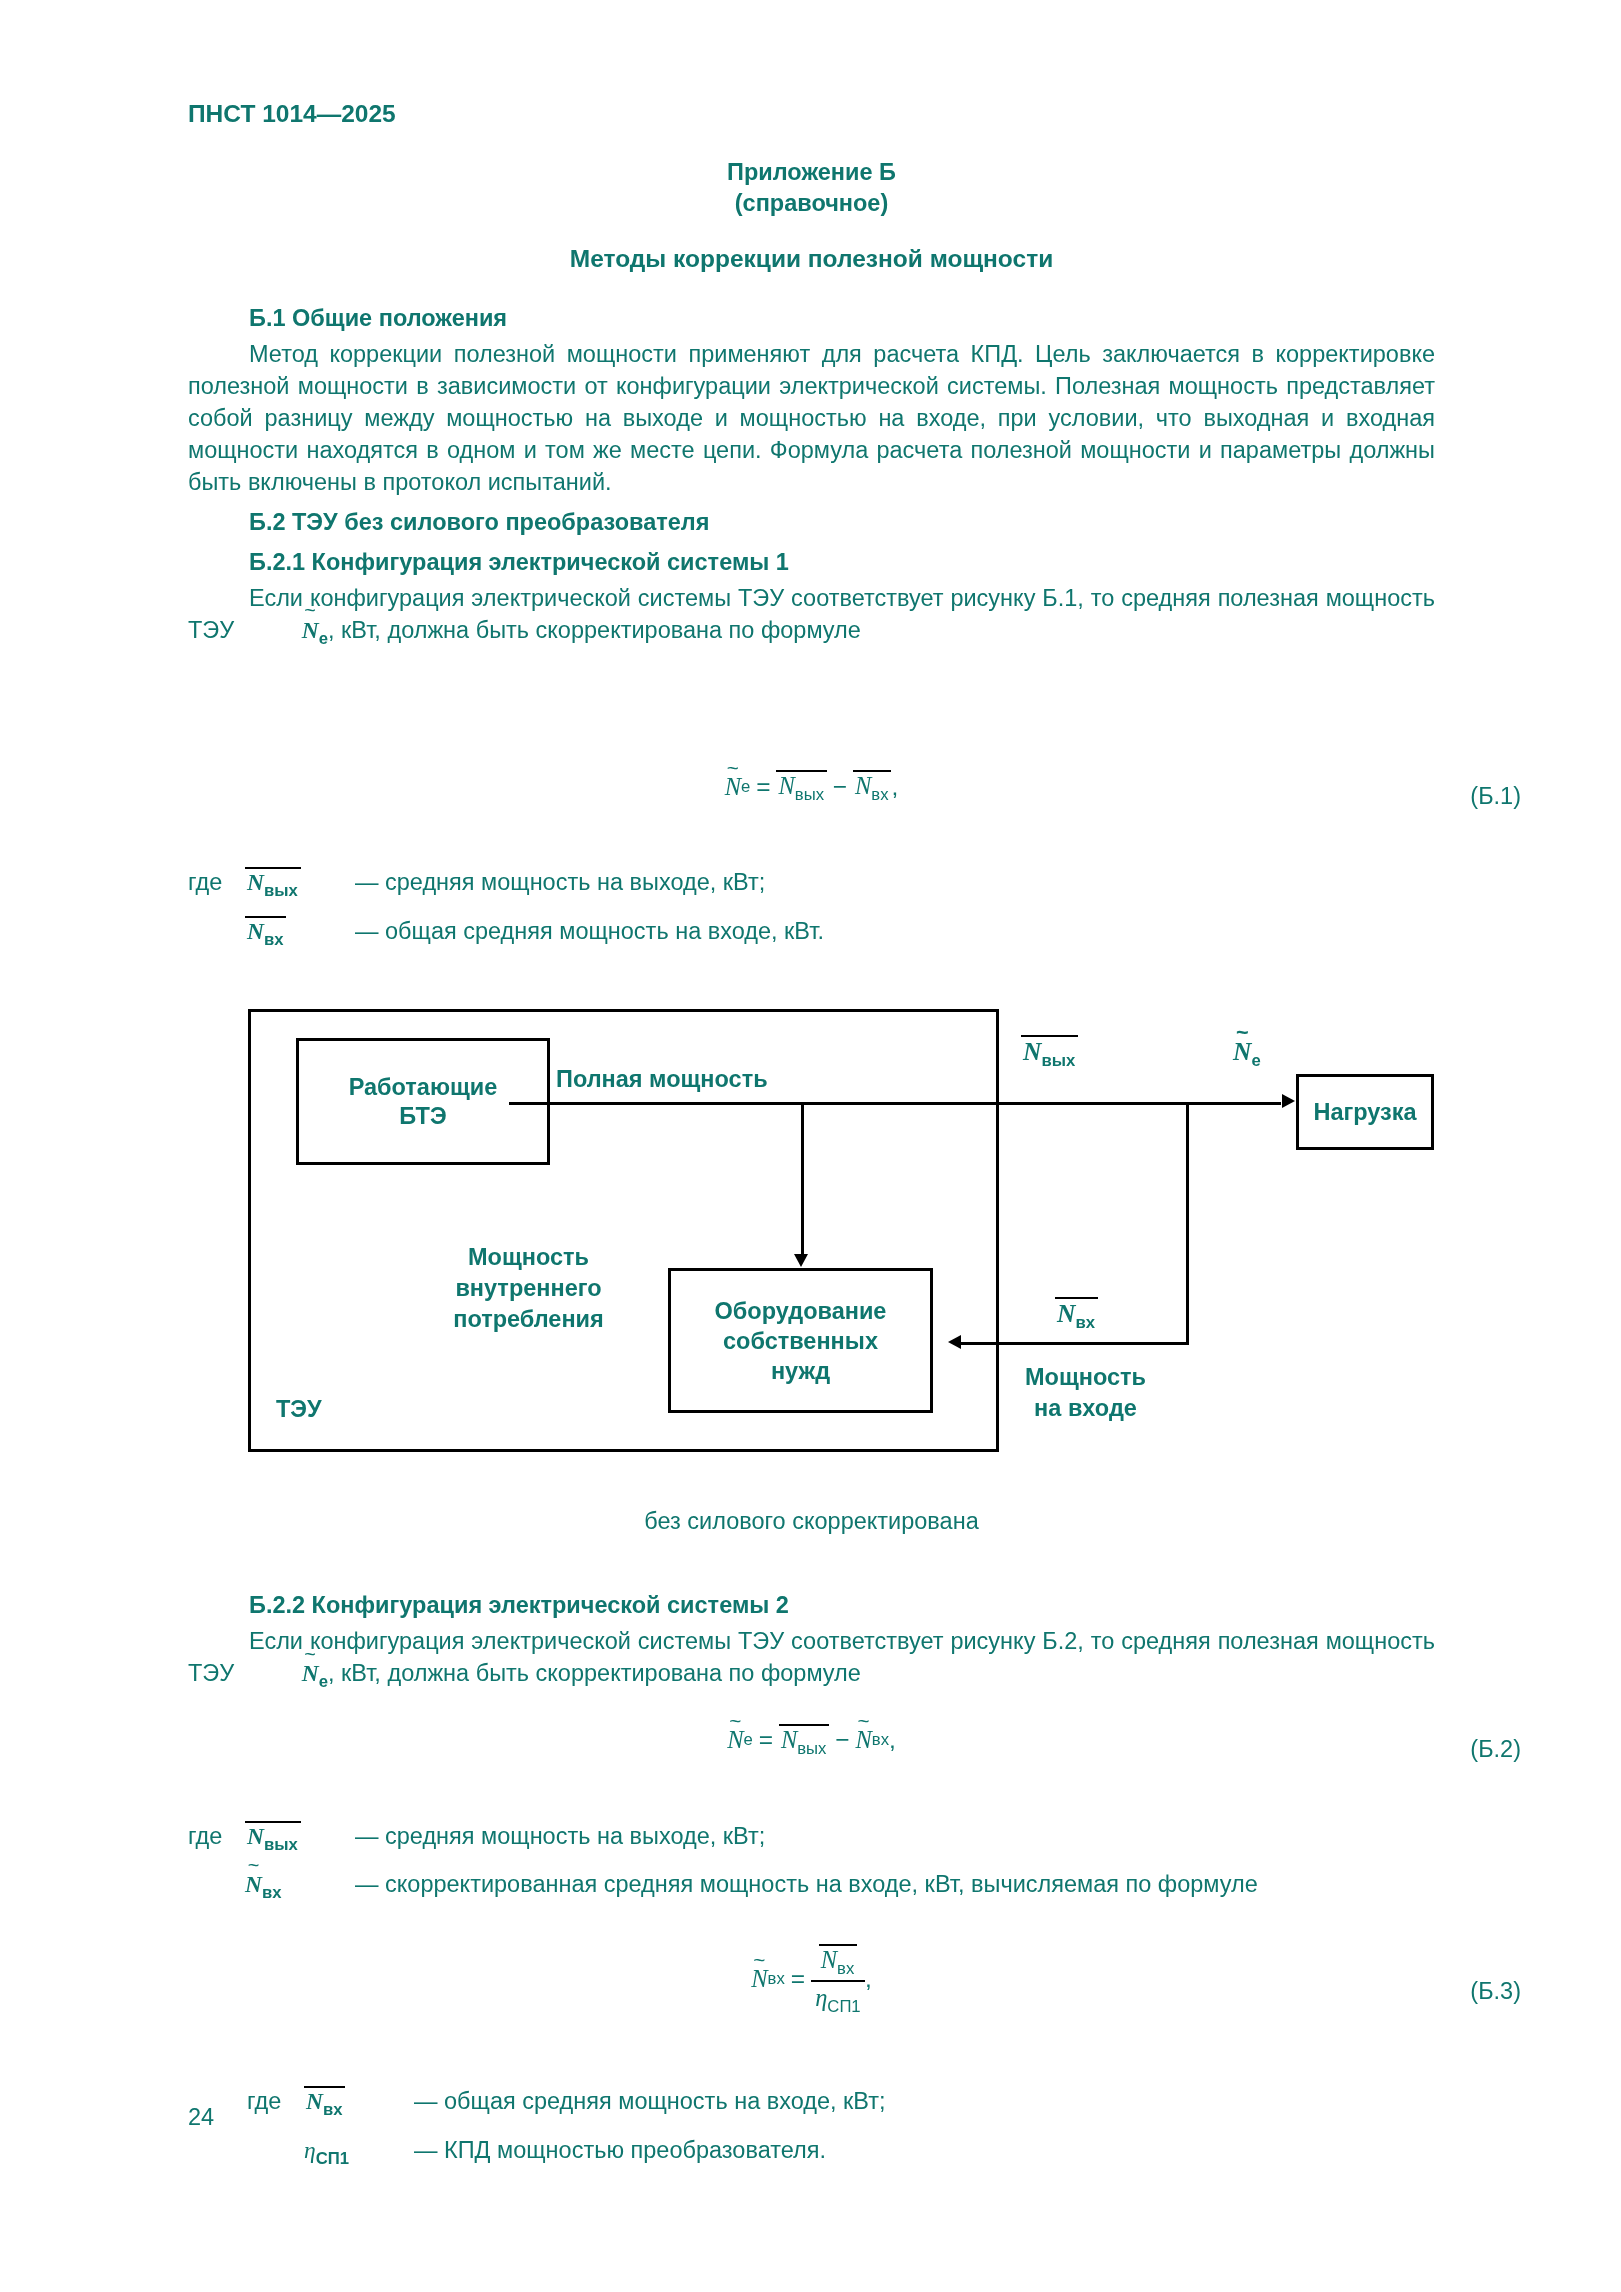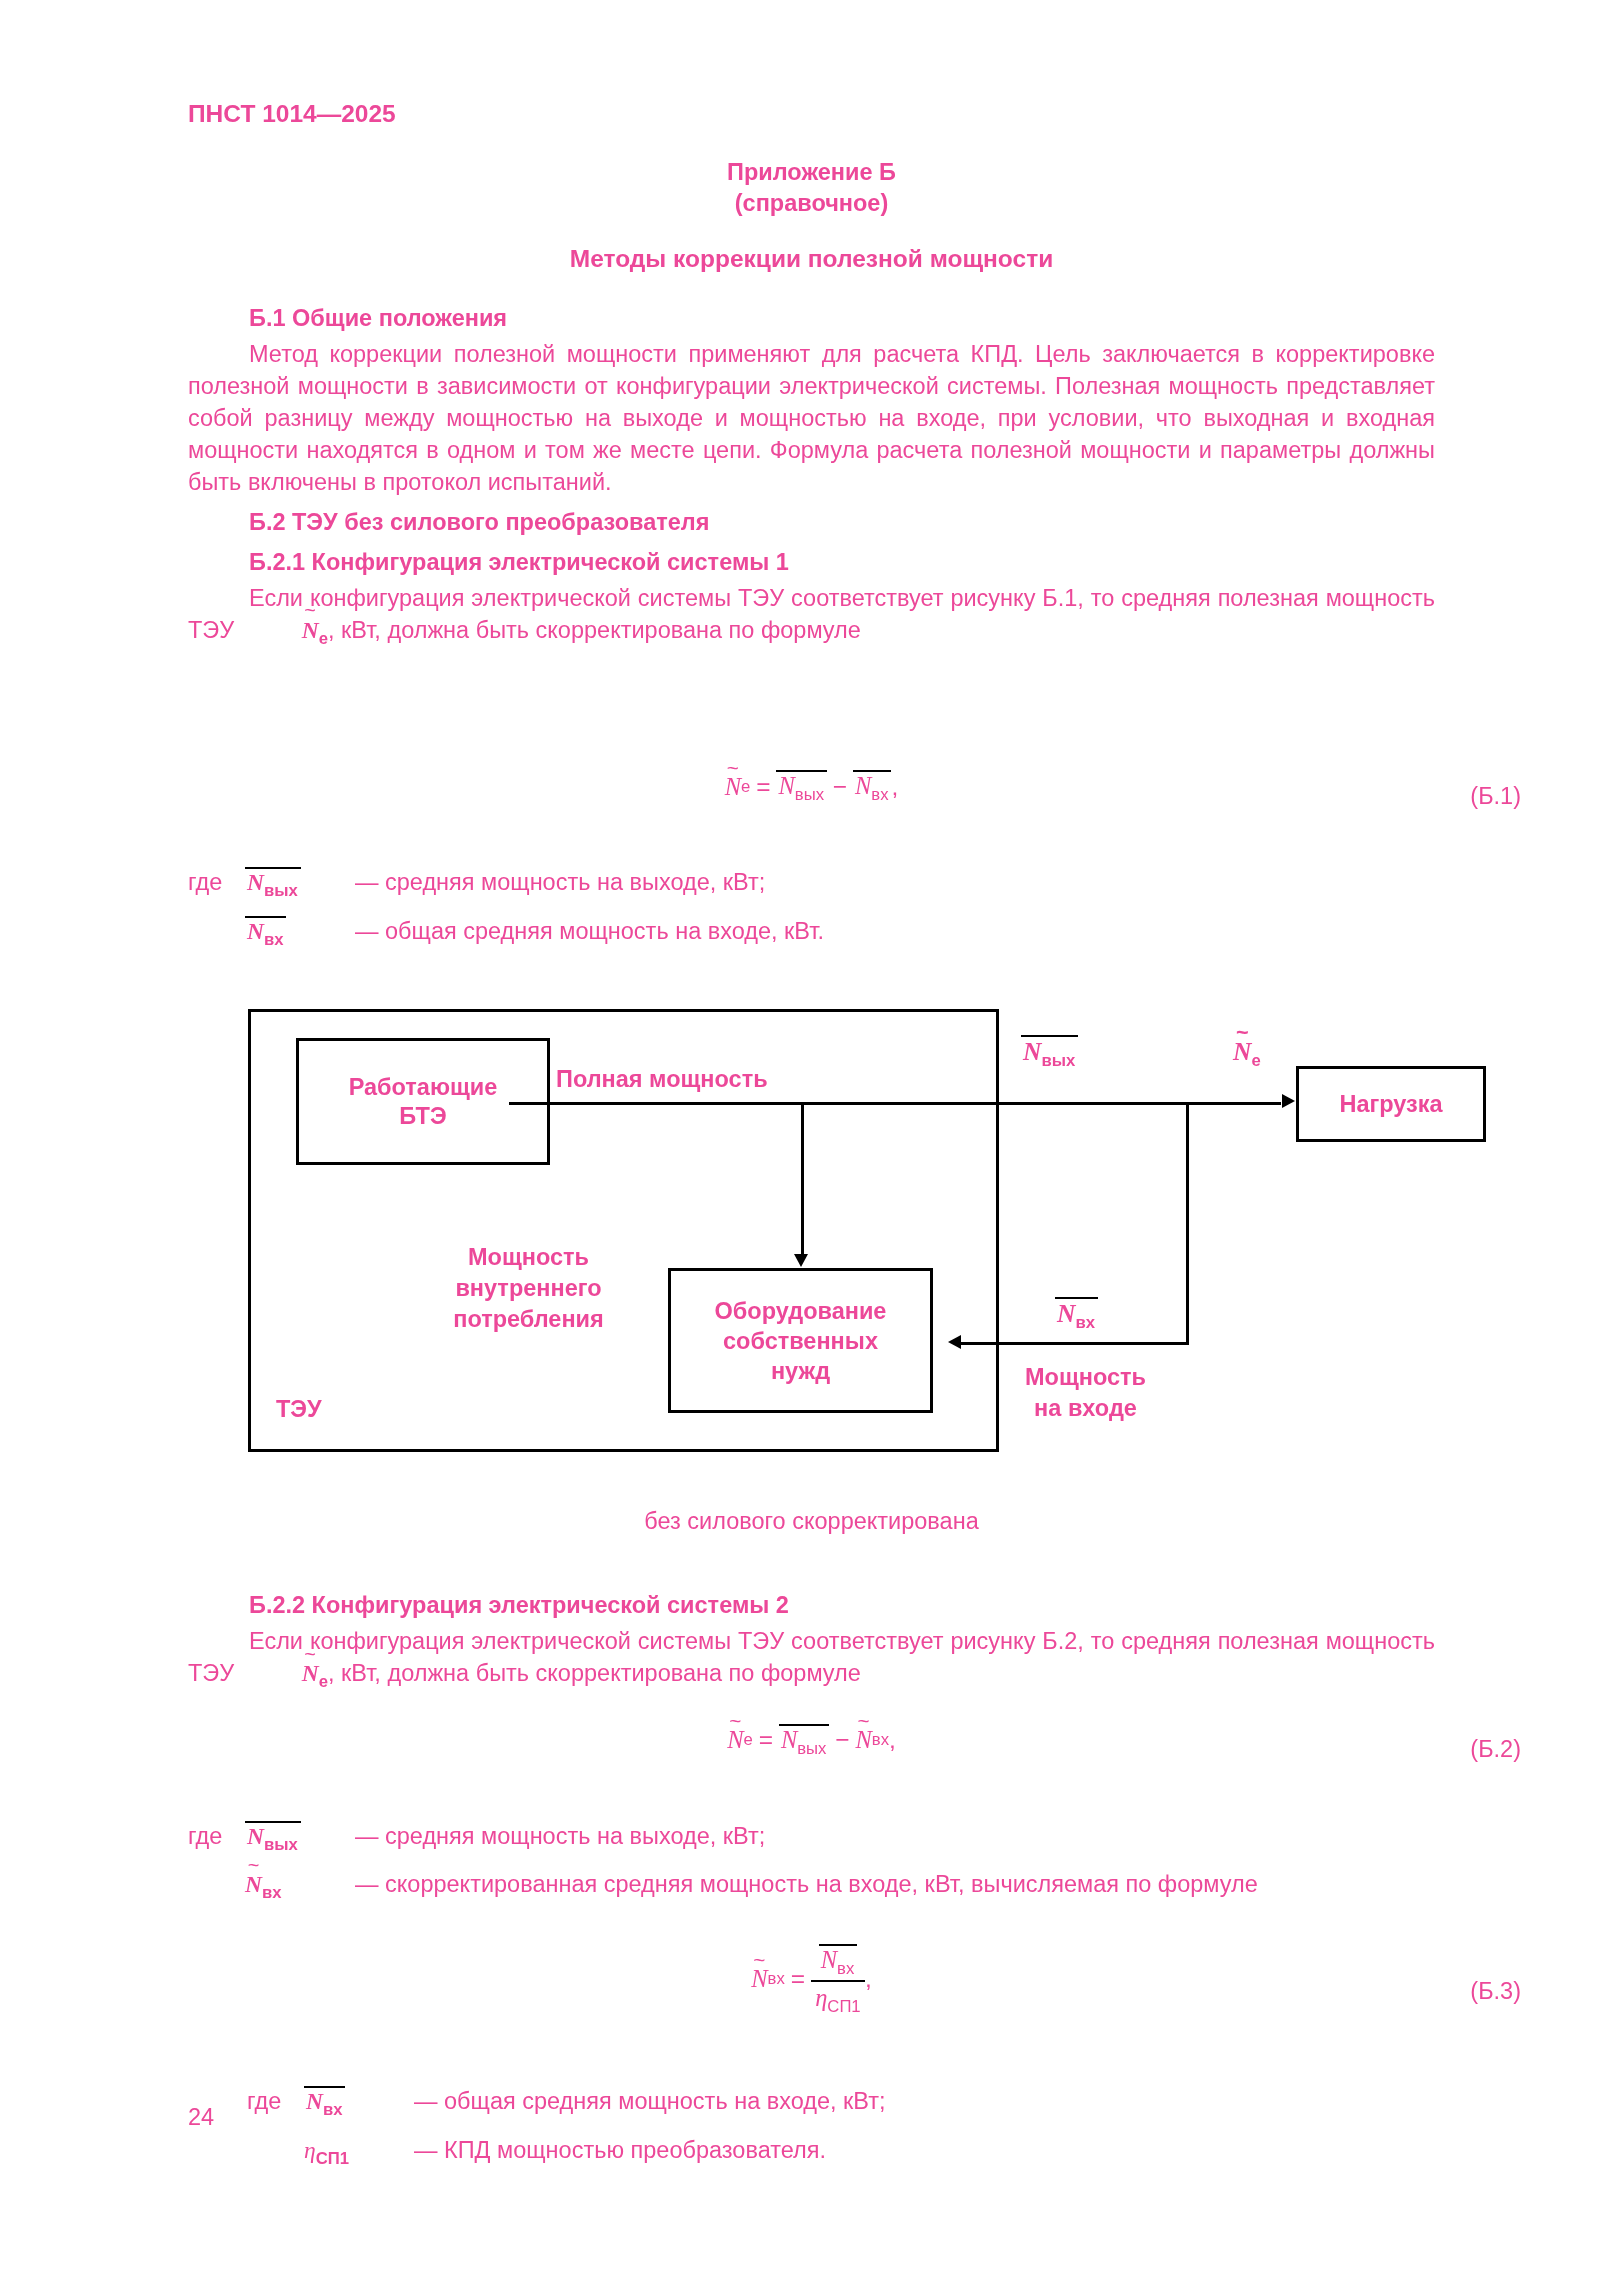--- a/index.html
+++ b/index.html
@@ -1,18 +1,18 @@
 <!DOCTYPE html>
 <html lang="ru"><head>
 <meta charset="utf-8">
 <style>
   html,body { margin:0; padding:0; background:#ffffff; }
   .sheet {
     position:relative; width:1621px; height:2293px; background:#ffffff;
-    color:#ec4899; font-family:"Liberation Sans", sans-serif;
+    color:#0f766e; font-family:"Liberation Sans", sans-serif;
     font-size:23.5px; line-height:32px; overflow:hidden;
   }
   .content { position:absolute; left:188px; top:0; width:1247px; }
 
   .doc-header { margin-top:98px; font-weight:bold; font-size:24.5px; }
   .app-label { margin-top:27.4px; text-align:center; font-weight:bold; line-height:31px; }
   .doc-title { margin-top:23.5px; text-align:center; font-weight:bold; font-size:24.5px; }
 
   .h { font-weight:bold; padding-left:61px; margin-top:7.8px; }
   .h-b1 { margin-top:27.4px; }
@@ -49,21 +49,21 @@
   .dr-b { margin-top:15.7px; }
   .dr-ind { margin-left:59px; }
 
   
   .fig { position:relative; margin-top:61px; height:449px; width:1284px; }
   .box { position:absolute; border:3.9px solid #000; box-sizing:border-box; background:#fff;
          display:flex; flex-direction:column; justify-content:center; align-items:center;
          font-weight:bold; text-align:center; }
   .obox { left:60px; top:0; width:751px; height:443px; background:transparent; }
   .bte { left:108px; top:29px; width:254px; height:127px; line-height:29px; }
-  .loadbox { left:1108px; top:57px; width:190px; height:76px; }
+  .loadbox { left:1108px; top:65px; width:138px; height:76px; }
   .equip { left:480px; top:259px; width:265px; height:145px; line-height:30px; }
   .hl { position:absolute; background:#000; height:2.9px; }
   .vl { position:absolute; background:#000; width:2.9px; }
   .l-main { left:321px; top:93px; width:772px; }
   .l-down { left:613px; top:96px; height:151px; }
   .l-rv { left:998px; top:96px; height:240px; }
   .l-rh { left:773px; top:333px; width:227px; }
   .arr { position:absolute; width:0; height:0; }
   .arr-r { left:1094px; top:85px; border-top:7.8px solid transparent; border-bottom:7.8px solid transparent; border-left:13.7px solid #000; }
   .arr-d { left:606px; top:245px; border-left:7.8px solid transparent; border-right:7.8px solid transparent; border-top:13.7px solid #000; }

